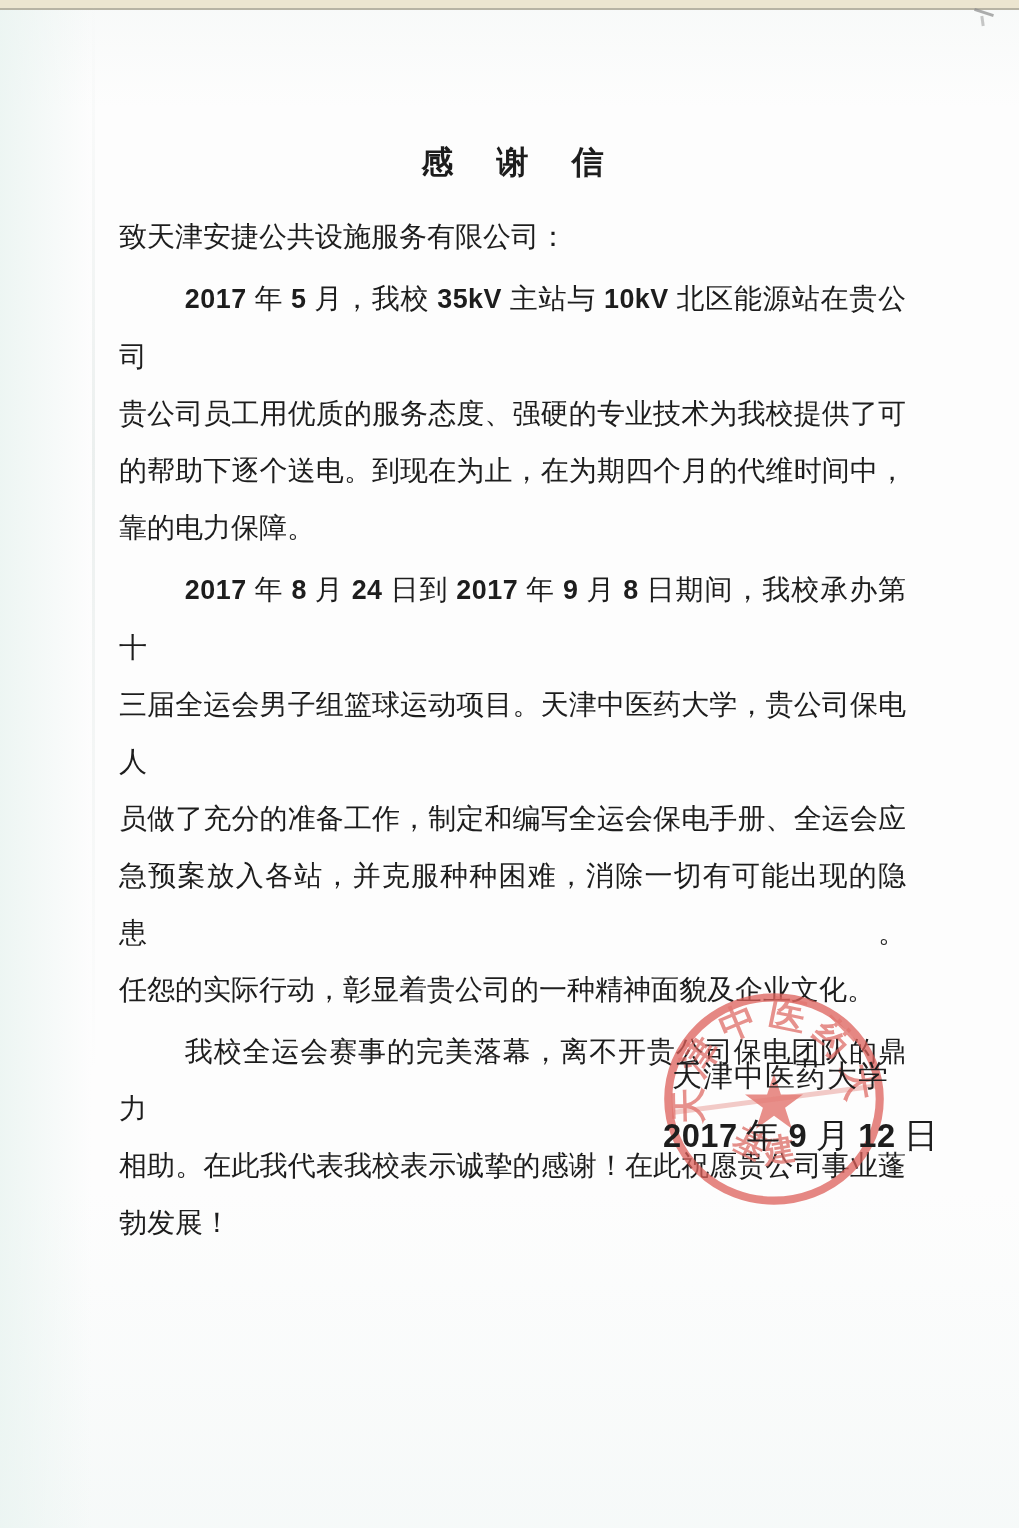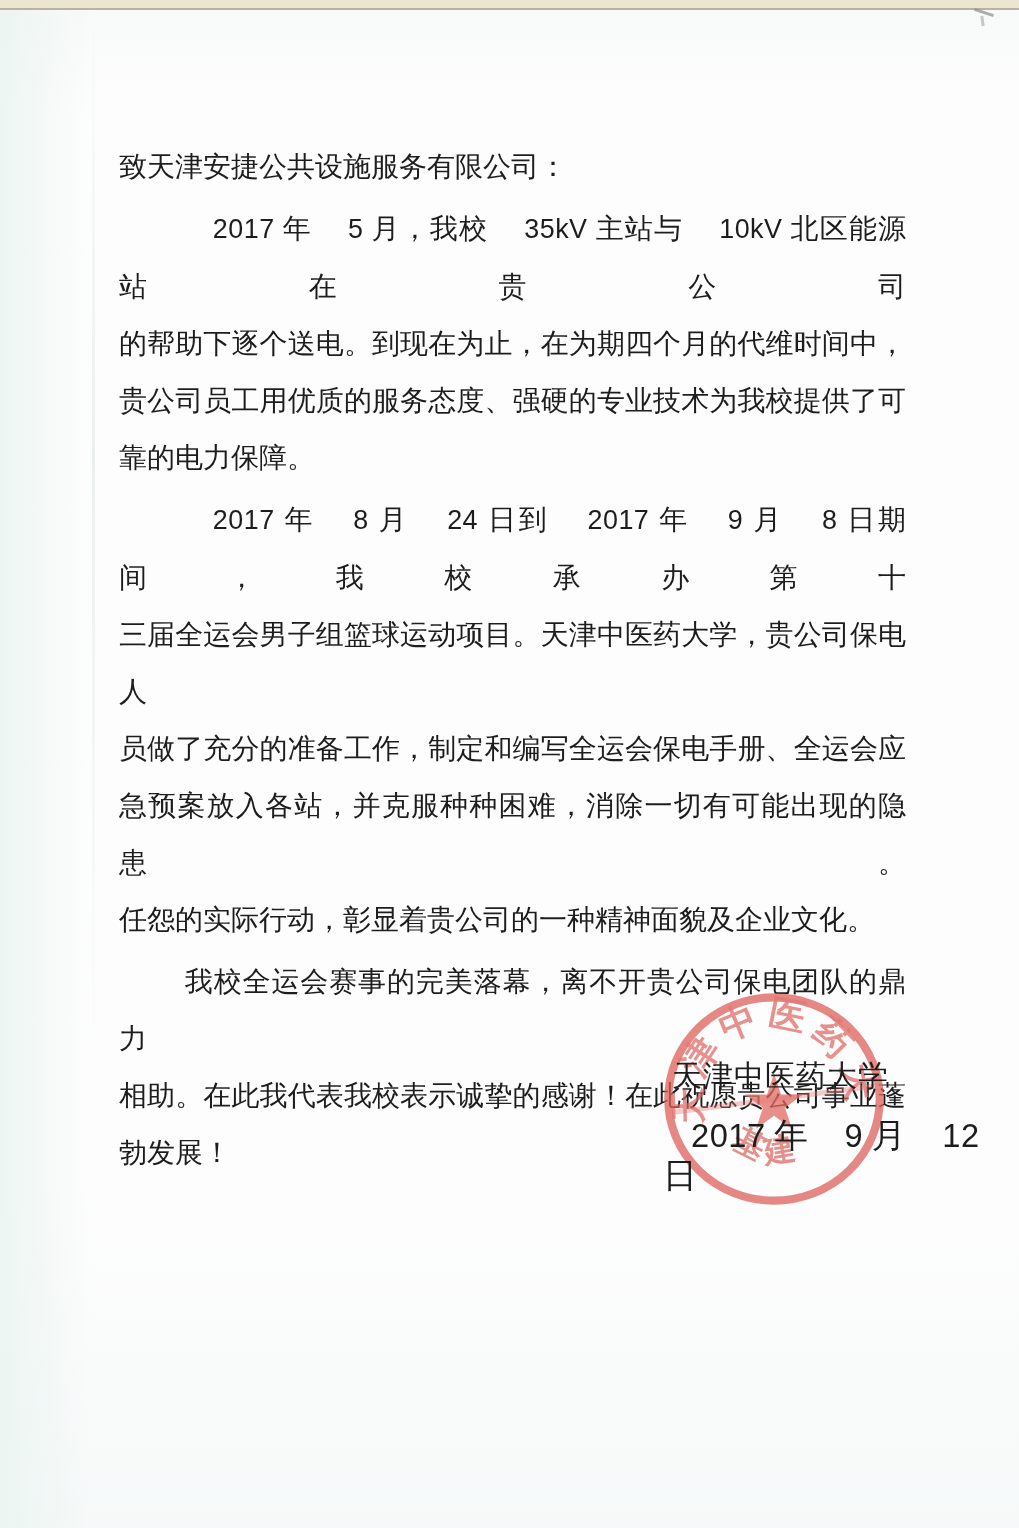--- a/index.html
+++ b/index.html
@@ -65,24 +65,23 @@
   }
   .jl { 
     white-space: normal;
     text-align: justify;
     text-align-last: justify;
   }
   .ind { text-indent: 2.35em; }
   .pstart { margin-top: 5px; }
   .latin {
     font-family: "Liberation Sans", "DejaVu Sans", sans-serif;
-    font-weight: 400;
+    font-weight: 700;
     font-size: 0.96em;
     letter-spacing: 0.5px;
-    margin-left: 28px;
   }
 
   
   .signature {
     position: absolute; left: 672px; top: 1056px;
     font-size: 30px; line-height: 40px; letter-spacing: 1px;
     z-index: 3;
   }
   .letter-date {
     position: absolute; left: 663px; top: 1116px;
@@ -106,25 +105,26 @@
 <body>
 
 <div class="page">
 
   <div class="scan-strip-top"></div>
   <div class="scan-corner-mark"></div>
   <div class="scan-corner-mark2"></div>
   <div class="scan-crease-left"></div>
 
   <div class="letter ink">
+    <div class="title">感 谢 信</div>
     <div class="salutation">致天津安捷公共设施服务有限公司：</div>
 
     <div class="line jl ind pstart autolatin"><span class="latin">2017</span> 年 <span class="latin">5</span> 月，我校 <span class="latin">35kV</span> 主站与 <span class="latin">10kV</span> 北区能源站在贵公司</div>
+    <div class="line jl">贵公司员工用优质的服务态度、强硬的专业技术为我校提供了可</div>
     <div class="line jl">的帮助下逐个送电。到现在为止，在为期四个月的代维时间中，</div>
-    <div class="line jl">贵公司员工用优质的服务态度、强硬的专业技术为我校提供了可</div>
     <div class="line">靠的电力保障。</div>
     <div class="line jl ind pstart autolatin"><span class="latin">2017</span> 年 <span class="latin">8</span> 月 <span class="latin">24</span> 日到 <span class="latin">2017</span> 年 <span class="latin">9</span> 月 <span class="latin">8</span> 日期间，我校承办第十</div>
     <div class="line jl">三届全运会男子组篮球运动项目。天津中医药大学，贵公司保电人</div>
     <div class="line jl">员做了充分的准备工作，制定和编写全运会保电手册、全运会应</div>
     <div class="line jl">急预案放入各站，并克服种种困难，消除一切有可能出现的隐患。</div>
     <div class="line">任怨的实际行动，彰显着贵公司的一种精神面貌及企业文化。</div>
     <div class="line jl ind pstart">我校全运会赛事的完美落幕，离不开贵公司保电团队的鼎力</div>
     <div class="line jl">相助。在此我代表我校表示诚挚的感谢！在此祝愿贵公司事业蓬</div>
     <div class="line">勃发展！</div>
   </div>

